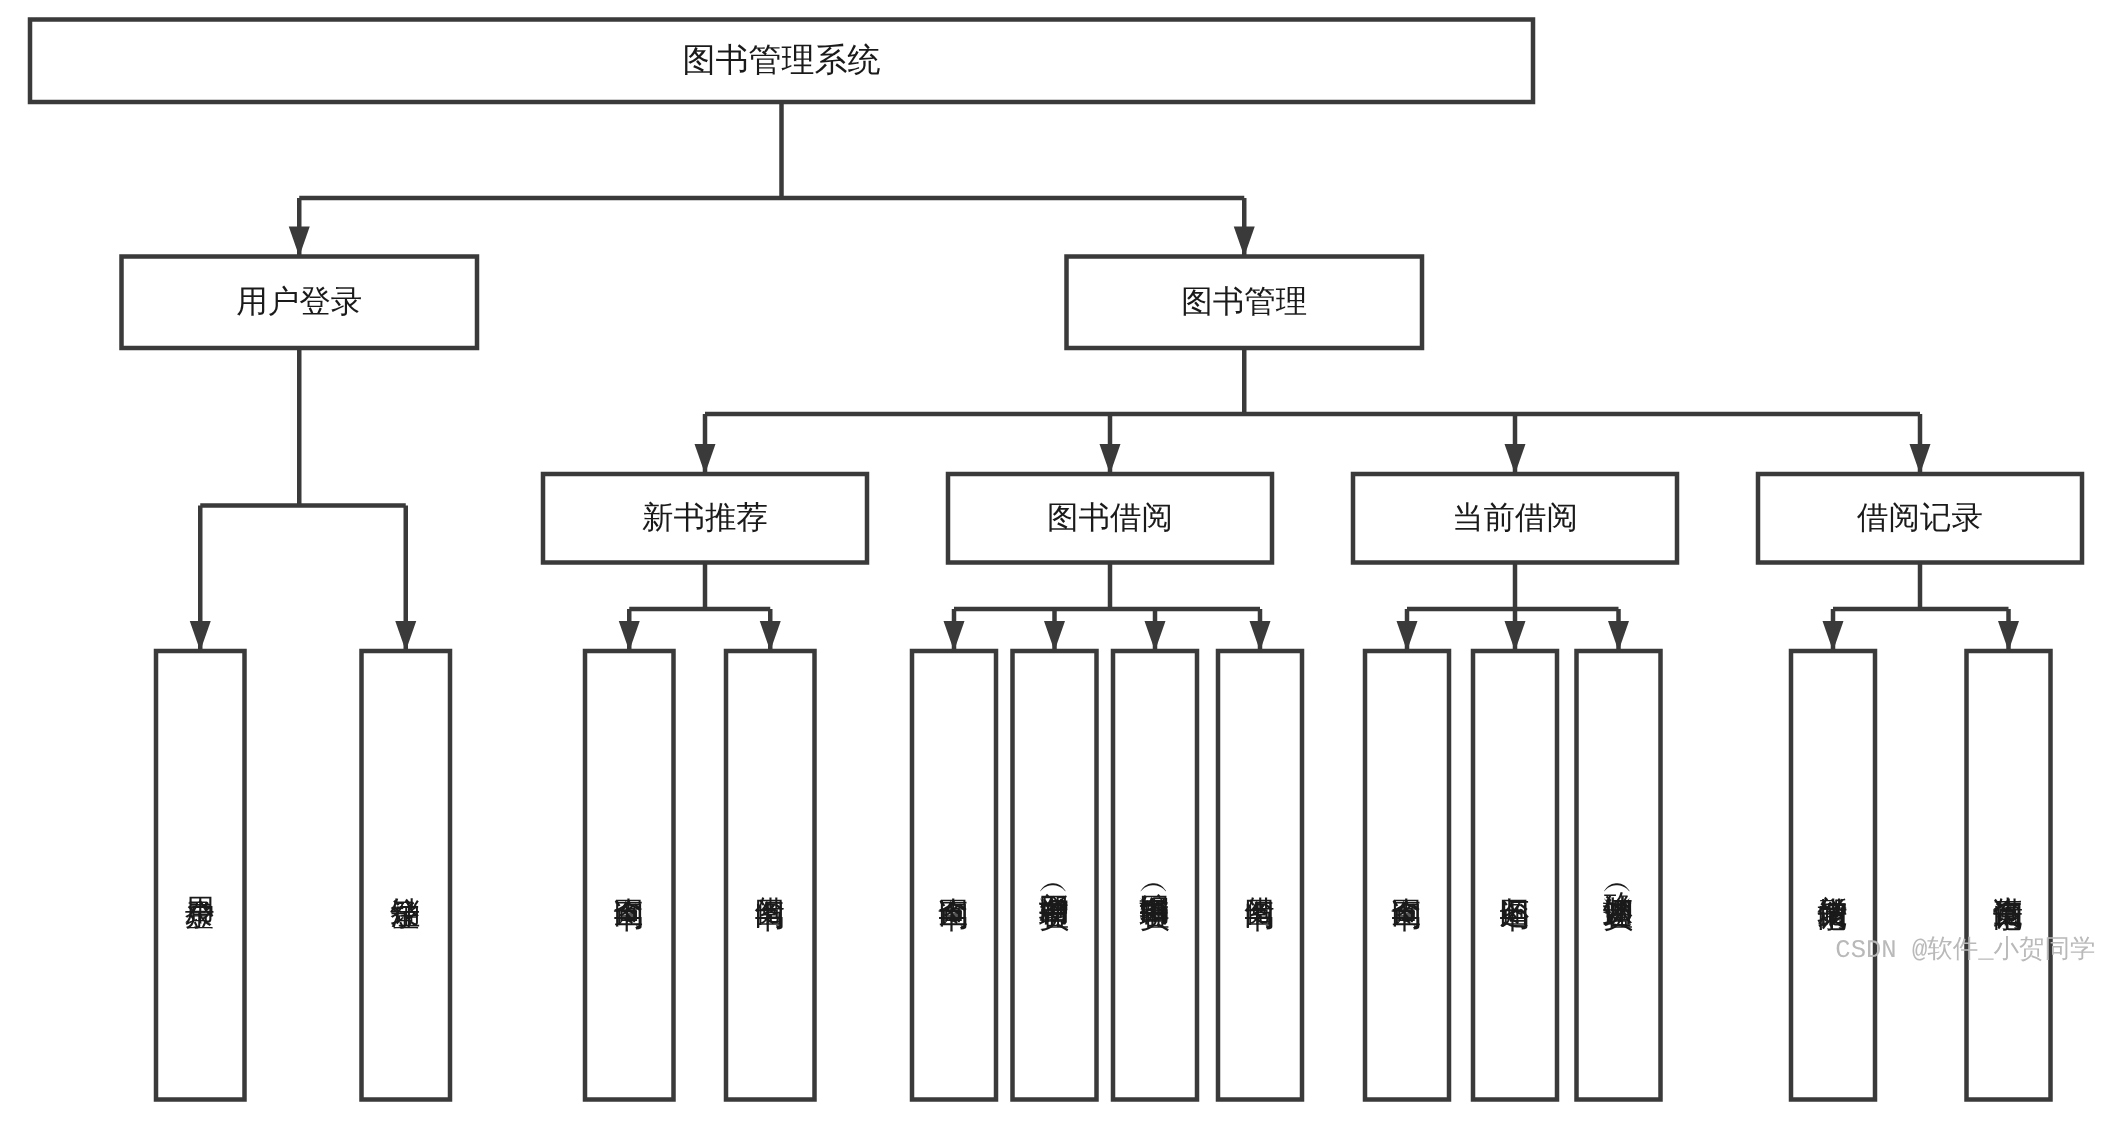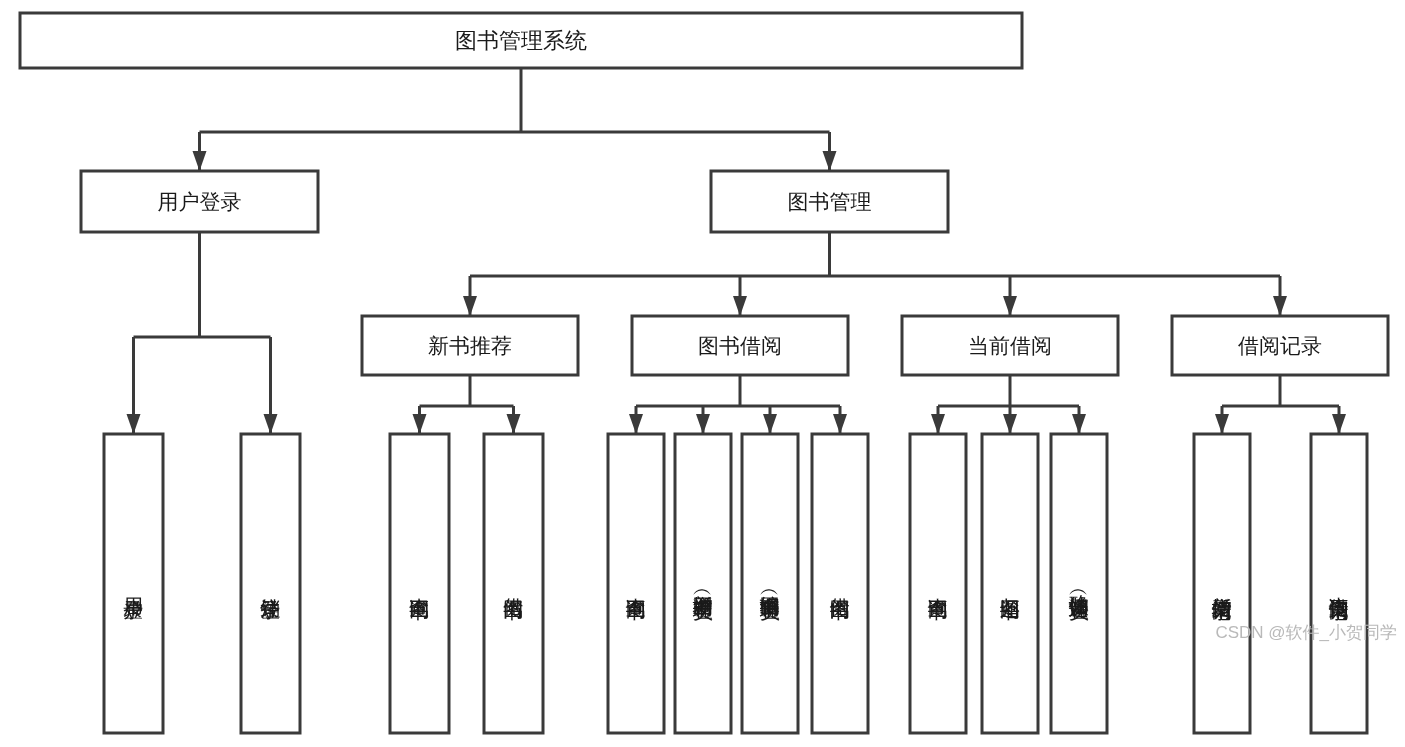--- a/index.html
+++ b/index.html
@@ -26,21 +26,21 @@
   .v-label{
     writing-mode:vertical-rl;
     text-orientation:upright;
     font-family:"DejaVu Sans","Liberation Sans",sans-serif;
     font-size:20px;line-height:1.02;color:#1a1a1a;
     letter-spacing:1px;
     white-space:nowrap;
   }
   .watermark{
     position:absolute;right:8px;bottom:4px;
-    font-family:Liberation Sans, sans-serif;
+    font-family:Liberation Mono, monospace;
     font-size:17px;color:#b9b9b9;white-space:nowrap;
   }
 </style>
 </head>
 <body>
 
 <div id="diagram-root">
   <svg class="canvas" viewBox="0 0 1405 747">
     <g id="edge-layer">
         <path d="M 521 68 L 521 132" class="link"></path>

